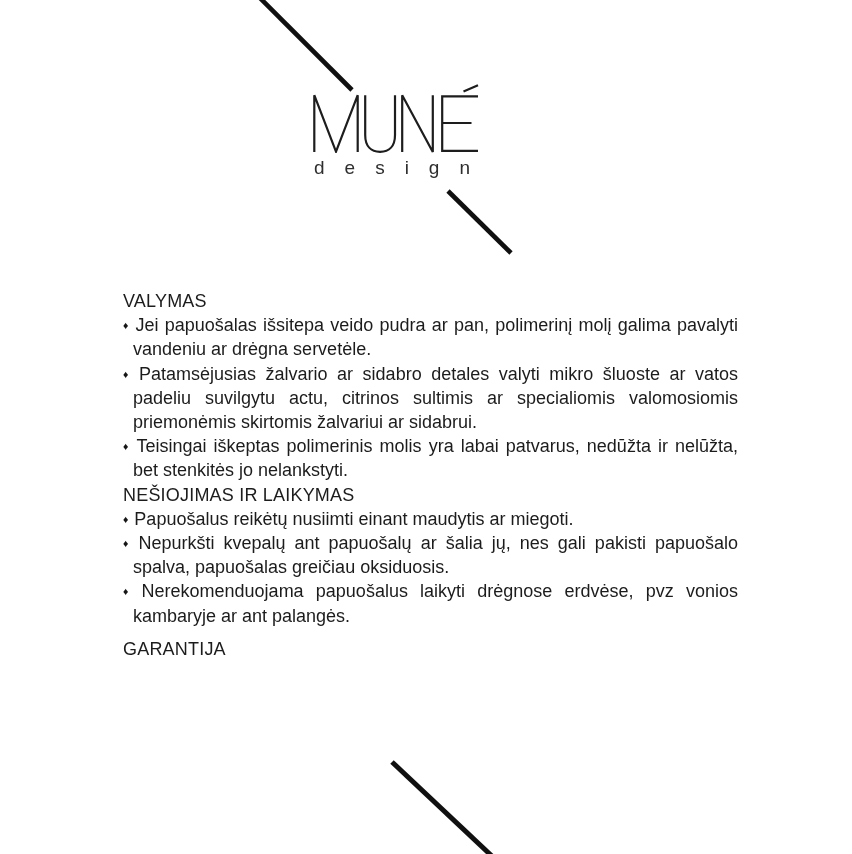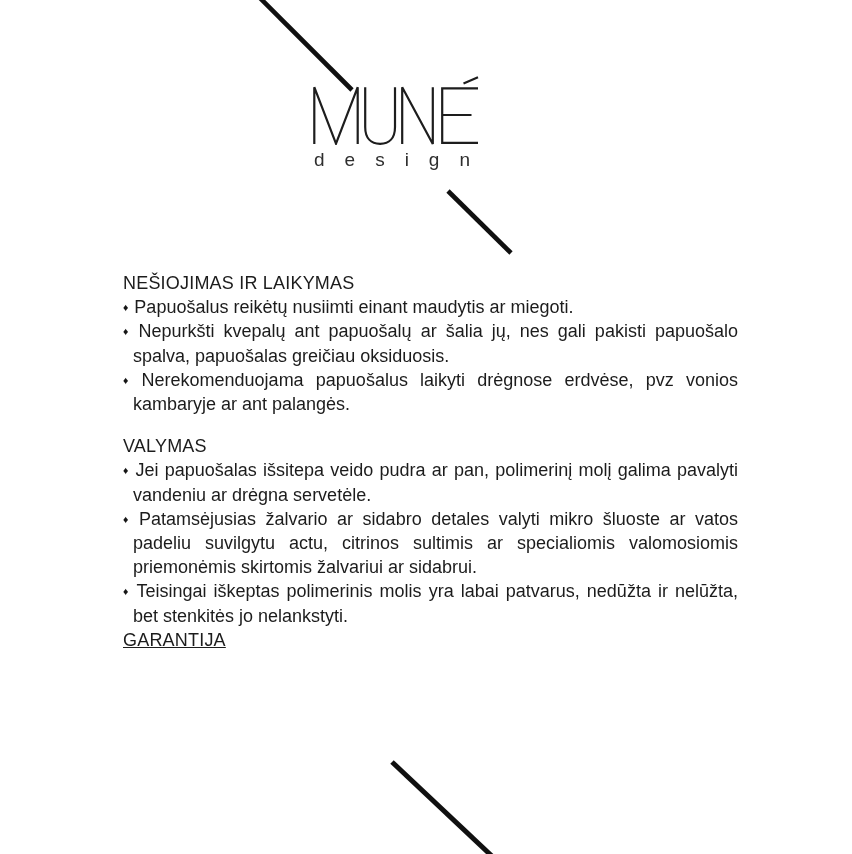--- a/index.html
+++ b/index.html
@@ -17,21 +17,21 @@
   }
   .lines-overlay {
     position: absolute;
     left: 0; top: 0;
     width: 852px; height: 854px;
     pointer-events: none;
   }
   .logo {
     position: absolute;
     left: 312px;
-    top: 76px;
+    top: 84px;
     width: 170px;
   }
   .logo svg { display: block; }
   .tagline {
     margin-top: 4px;
     padding-left: 2px;
     font-size: 19px;
     letter-spacing: 20px;
     color: #2e2e2e;
     white-space: nowrap;
@@ -46,21 +46,21 @@
   .content {
     position: absolute;
     left: 123px;
     top: 271px;
     width: 615px;
     font-size: 18px;
     line-height: 24.2px;
   }
   .sec { margin: 0; }
   #sec-cleaning { margin-top: 18px; }
-  #sec-warranty { margin-top: 0; text-decoration: underline; }
+  #sec-warranty { margin-top: 9px; }
   .sec h2 {
     margin: 0;
     font-size: 18px;
     font-weight: 400;
     letter-spacing: 0.2px;
     line-height: 24.2px;
   }
   .bullet-item {
     text-align: justify;
     padding-left: 10px;
@@ -96,31 +96,31 @@
 
     <path d="M90.2,68 L90.2,11.2 L120.8,68 L120.8,11.2"></path>
 
     <path d="M130.2,11.2 L130.2,68 M129.1,12.3 L166,12.3 M129.1,39 L159.5,39 M129.1,66.9 L166,66.9 M151.5,7.5 L166,1.2"></path>
   </svg>
   <div class="tagline">design</div>
 </div>
 
 <main class="content">
 
+  <section class="sec" id="sec-cleaning">
+    <h2>VALYMAS</h2>
+    <div class="bullet-item"><span class="marker">♦</span><span>Jei papuošalas išsitepa veido pudra ar pan, polimerinį molį galima pavalyti vandeniu ar drėgna servetėle.</span></div>
+    <div class="bullet-item"><span class="marker">♦</span><span>Patamsėjusias žalvario ar sidabro detales valyti mikro šluoste ar vatos padeliu suvilgytu actu, citrinos sultimis ar specialiomis valo­mosiomis priemonėmis skirtomis žalvariui ar sidabrui.</span></div>
+    <div class="bullet-item"><span class="marker">♦</span><span>Teisingai iškeptas polimerinis molis yra labai patvarus, nedūžta ir nelūžta, bet stenkitės jo nelankstyti.</span></div>
+  </section>
+
   <section class="sec" id="sec-wearing">
     <h2>NEŠIOJIMAS IR LAIKYMAS</h2>
     <div class="bullet-item"><span class="marker">♦</span><span>Papuošalus reikėtų nusiimti einant maudytis ar miegoti.</span></div>
     <div class="bullet-item"><span class="marker">♦</span><span>Nepurkšti kvepalų ant papuošalų ar šalia jų, nes gali pakisti pa­puošalo spalva, papuošalas greičiau oksiduosis.</span></div>
     <div class="bullet-item"><span class="marker">♦</span><span>Nerekomenduojama papuošalus laikyti drėgnose erdvėse, pvz vonios kambaryje ar ant palangės.</span></div>
-  </section>
-
-  <section class="sec" id="sec-cleaning">
-    <h2>VALYMAS</h2>
-    <div class="bullet-item"><span class="marker">♦</span><span>Jei papuošalas išsitepa veido pudra ar pan, polimerinį molį galima pavalyti vandeniu ar drėgna servetėle.</span></div>
-    <div class="bullet-item"><span class="marker">♦</span><span>Patamsėjusias žalvario ar sidabro detales valyti mikro šluoste ar vatos padeliu suvilgytu actu, citrinos sultimis ar specialiomis valo­mosiomis priemonėmis skirtomis žalvariui ar sidabrui.</span></div>
-    <div class="bullet-item"><span class="marker">♦</span><span>Teisingai iškeptas polimerinis molis yra labai patvarus, nedūžta ir nelūžta, bet stenkitės jo nelankstyti.</span></div>
   </section>
 
   <section class="sec" id="sec-warranty">
     <h2>GARANTIJA</h2>
   </section>
 
 </main>
 
 </body></html>

